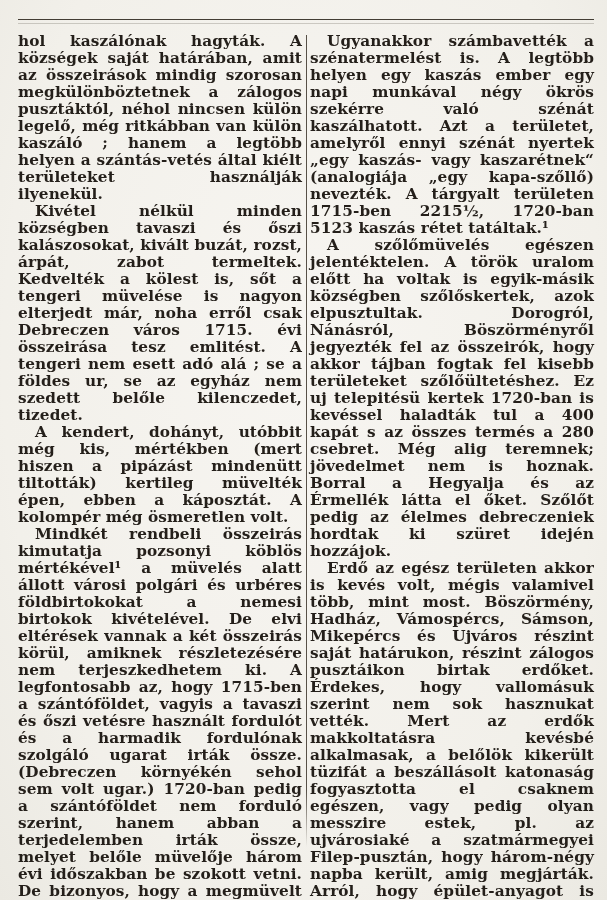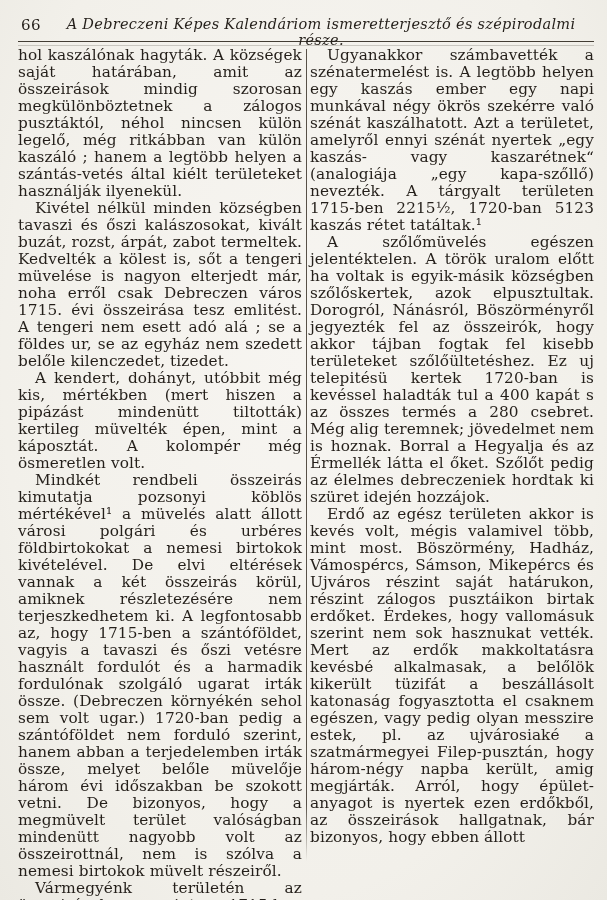--- a/index.html
+++ b/index.html
@@ -43,22 +43,23 @@
     border-top: 1.6px solid #433d34;
     margin-top: 3px;
   }
   .header-rule-faint {
     height: 0;
     border-top: 1px solid rgba(80, 74, 64, 0.25);
     margin-top: 3px;
   }
   .columns {
     display: flex;
-    margin-top: 1px;
+    margin-top: 9px;
     height: 826px;
+    font-weight: bold;
   }
   .col {
     display: flex;
     flex-direction: column;
     width: 284px;
     font-size: 15.3px;
     line-height: 17px;
     text-align: justify;
     letter-spacing: 0.1px;
   }
@@ -73,33 +74,29 @@
   }
   .para.indent {
     text-indent: 17px;
   }
 </style>
 </head>
 <body>
 
 <div class="page">
 
-  <div class="header-row">
-    <span class="page-number">66</span>
-    <div class="running-title">A Debreczeni Képes Kalendáriom ismeretterjesztő és szépirodalmi része.</div>
-  </div>
   <div class="header-rule"></div>
   <div class="header-rule-faint"></div>
 
   <div class="columns">
 
     <div class="col">
       <p class="para">hol kaszálónak hagyták. A községek saját határában, amit az összeirások mindig szorosan megkülönböztetnek a zálogos pusztáktól, néhol nincsen külön legelő, még ritkábban van külön kaszáló ; hanem a legtöbb helyen a szántás-vetés által kiélt területeket használják ilyenekül.</p>
       <p class="para indent">Kivétel nélkül minden községben tavaszi és őszi kalászosokat, kivált buzát, rozst, árpát, zabot termeltek. Kedvelték a kölest is, sőt a tengeri müvelése is nagyon elterjedt már, noha erről csak Debreczen város 1715. évi összeirása tesz emlitést. A tengeri nem esett adó alá ; se a földes ur, se az egyház nem szedett belőle kilenczedet, tizedet.</p>
-      <p class="para indent">A kendert, dohányt, utóbbit még kis, mértékben (mert hiszen a pipázást mindenütt tiltották) kertileg müvelték épen, mint a káposztát. A kolompér még ösmeretlen volt.</p>
+      <p class="para indent">A kendert, dohányt, utóbbit még kis, mértékben (mert hiszen a pipázást mindenütt tiltották) kertileg müvelték épen, ebben a káposztát. A kolompér még ösmeretlen volt.</p>
       <p class="para indent">Mindkét rendbeli összeirás kimutatja pozsonyi köblös mértékével¹ a müvelés alatt állott városi polgári és urbéres földbirtokokat a nemesi birtokok kivételével. De elvi eltérések vannak a két összeirás körül, amiknek részletezésére nem terjeszkedhetem ki. A legfontosabb az, hogy 1715-ben a szántóföldet, vagyis a tavaszi és őszi vetésre használt fordulót és a harmadik fordulónak szolgáló ugarat irták össze. (Debreczen környékén sehol sem volt ugar.) 1720-ban pedig a szántóföldet nem forduló szerint, hanem abban a terjedelemben irták össze, melyet belőle müvelője három évi időszakban be szokott vetni. De bizonyos, hogy a megmüvelt terület valóságban mindenütt nagyobb volt az összeirottnál, nem is szólva a nemesi birtokok müvelt részeiről.</p>
       <p class="para indent">Vármegyénk területén az összeirások szerint 1715-ben 14,803⅓ pozsonyi köb-</p>
 
     </div>
 
     <div class="col-divider"></div>
 
     <div class="col">
       <p class="para indent">Ugyanakkor számbavették a szénatermelést is. A legtöbb helyen egy kaszás ember egy napi munkával négy ökrös szekérre való szénát kaszálhatott. Azt a területet, amelyről ennyi szénát nyertek „egy kaszás- vagy kaszarétnek“ (analogiája „egy kapa-szőllő) nevezték. A tárgyalt területen 1715-ben 2215½, 1720-ban 5123 kaszás rétet tatáltak.¹</p>
       <p class="para indent">A szőlőmüvelés egészen jelentéktelen. A török uralom előtt ha voltak is egyik-másik községben szőlőskertek, azok elpusztultak. Dorogról, Nánásról, Böszörményről jegyezték fel az összeirók, hogy akkor tájban fogtak fel kisebb területeket szőlőültetéshez. Ez uj telepitésü kertek 1720-ban is kevéssel haladták tul a 400 kapát s az összes termés a 280 csebret. Még alig teremnek; jövedelmet nem is hoznak. Borral a Hegyalja és az Érmellék látta el őket. Szőlőt pedig az élelmes debreczeniek hordtak ki szüret idején hozzájok.</p>

